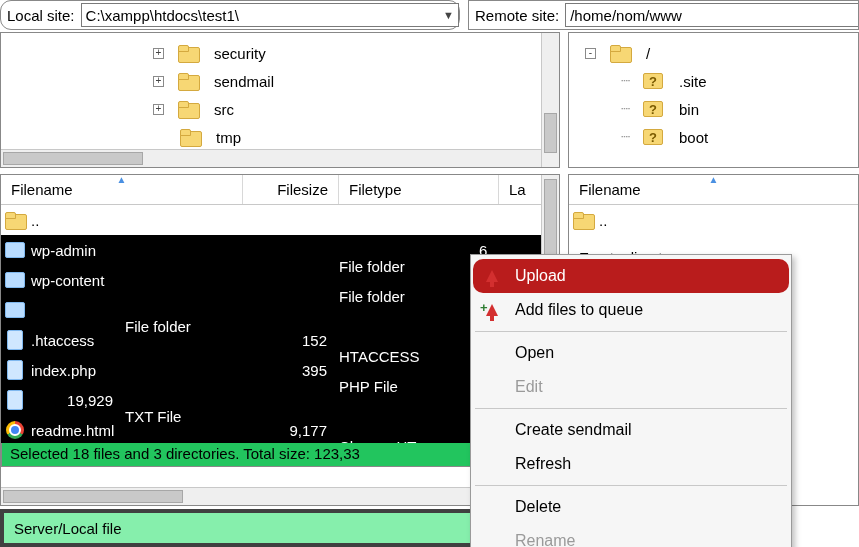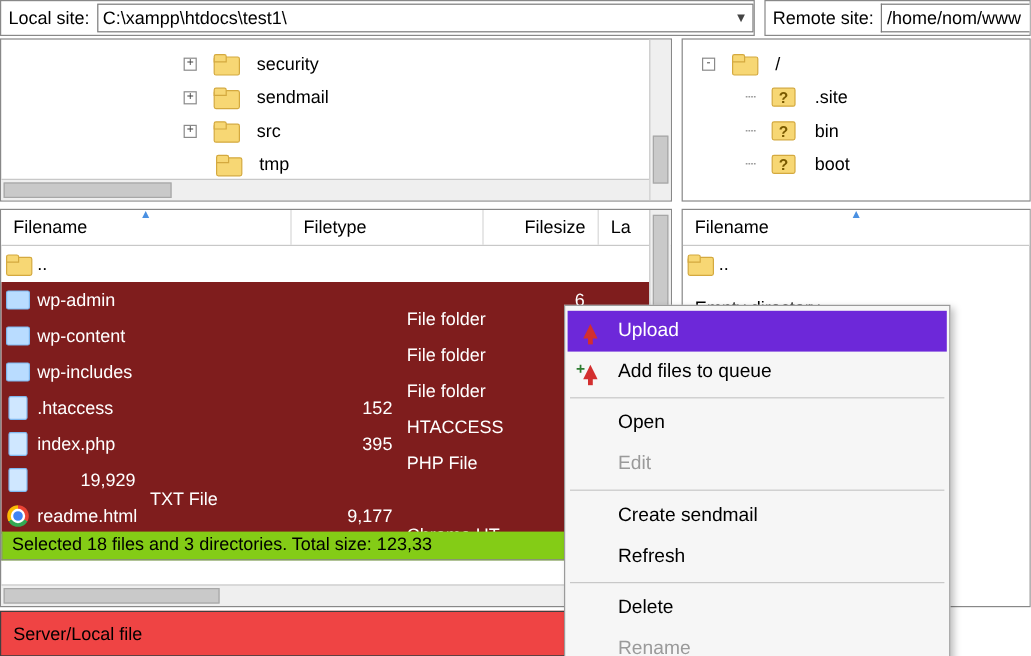--- a/index.html
+++ b/index.html
@@ -2,21 +2,21 @@
 <html><head>
 <meta charset="utf-8">
 <style>
   * { box-sizing: border-box; font-family: "Segoe UI", Tahoma, sans-serif; }
   body { margin:0; background:#fff; width:859px; height:547px; overflow:hidden; color:#000; font-size:15px; position:relative; }
   .pane-border { border:1px solid #888; background:#fff; }
 
   
   .path-row { display:flex; gap:8px; height:30px; }
   .path-cell { display:flex; align-items:center; gap:6px; height:30px; }
-  .path-cell.left { width:629px; padding-left:6px; }
+  .path-cell.left { width:460px; padding-left:6px;border-radius:11px; }
   .path-cell.right { flex:1; padding-left:6px; }
   .path-label { font-size:15px; }
   .path-combo { flex:1; height:24px; border:1px solid #7a7a7a; background:#fff; display:flex; align-items:center; padding:0 4px; justify-content:space-between; }
   .path-combo .arrow { font-size:11px; color:#444; }
 
   
   .tree-row { display:flex; gap:8px; margin-top:2px; }
   .tree-pane { height:136px; position:relative; overflow:hidden; }
   .tree-pane.left { width:560px; }
   .tree-pane.right { flex:1; }
@@ -40,40 +40,40 @@
   .list-row { display:flex; gap:8px; margin-top:6px; }
   .list-pane { position:relative; overflow:hidden; }
   .list-pane.left { width:560px; height:332px; }
   .list-pane.right { flex:1; height:332px; }
   .list-header { display:flex; height:30px; border-bottom:1px solid #c8c8c8; background:#fff; font-size:15px; }
   .list-header .col { display:flex; align-items:center; padding:0 10px; border-right:1px solid #d8d8d8; position:relative; }
   .sort-caret { position:absolute; top:-1px; left:50%; transform:translateX(-50%); font-size:10px; color:#4a90e2; }
 
   .list-body { position:absolute; top:30px; left:0; right:18px; bottom:18px; overflow:hidden; }
   .file-row { display:flex; align-items:center; height:30px; font-size:15px; }
-  .file-row.sel { background:#7f1d1d; color:#fff; }
+  .file-row.sel { background:#000000; color:#fff; }
   .file-row .c-icon { width:28px; display:flex; align-items:center; justify-content:center; }
   .file-row .c-name { width:214px; padding-left:2px; white-space:nowrap; overflow:hidden; }
   .file-row .c-size { width:96px; text-align:right; padding-right:12px; }
   .file-row .c-type { width:140px; white-space:nowrap; overflow:hidden;margin-top:33px; }
   .file-row .c-last { flex:1; white-space:nowrap; overflow:hidden; }
 
   .icon-folder-sel{width:20px;height:16px;background:#b9dcff;border:1px solid #7fb8ef;border-radius:2px;}
   .icon-file-sel{width:16px;height:20px;background:#cfe7ff;border:1px solid #7fb8ef;border-radius:2px;}
   .icon-chrome{width:18px;height:18px;border-radius:50%;background:conic-gradient(#ea4335 0 120deg,#34a853 120deg 240deg,#fbbc05 240deg 360deg);display:flex;align-items:center;justify-content:center;}
   .icon-chrome::after{content:"";width:8px;height:8px;border-radius:50%;background:#4285f4;border:2px solid #fff;}
 
-  .status-bar { position:absolute; left:0; right:0; bottom:38px; height:24px; padding:2px 8px; font-size:15px; border:1px solid #888; border-top:none; width:560px; background:#84cc16; }
-
-  .bottom-pane { position:absolute; left:0; bottom:0; width:560px; height:38px; border:1px solid #404040; background:#ef4444; display:flex; align-items:center; padding:0 10px; }
+  .status-bar { position:absolute; left:0; right:0; bottom:38px; height:24px; padding:2px 8px; font-size:15px; border:1px solid #888; border-top:none; width:560px; background:#22c55e; }
+
+  .bottom-pane { position:absolute; left:0; bottom:0; width:560px; height:38px; border:4px solid #404040; background:#86efac; display:flex; align-items:center; padding:0 10px; }
 
   
   .ctx { position:absolute; left:470px; top:254px; width:322px; background:#f6f6f6; border:1px solid #9a9a9a; box-shadow:3px 3px 6px rgba(0,0,0,.25); padding:4px 2px; }
   .ctx-item { display:flex; align-items:center; height:34px; gap:12px; padding:0 8px 0 8px; font-size:16px; }
-  .ctx-item.hover { background:#6d28d9; color:#fff; }
+  .ctx-item.hover { background:#b91c1c; color:#fff;border-radius:10px; }
   .ctx-item.disabled { color:#9a9a9a; }
   .ctx-sep { height:1px; background:#c8c8c8; margin:4px 2px; }
   .ctx-ico { width:22px; display:flex; align-items:center; justify-content:center; }
   .arrow-up{width:0;height:0;border-left:6px solid transparent;border-right:6px solid transparent;border-bottom:12px solid #d32f2f;position:relative;}
   .arrow-up::after{content:"";position:absolute;left:-2px;top:11px;width:4px;height:6px;background:#d32f2f;}
   .arrow-up.plus::before{content:"+";position:absolute;left:-12px;top:-4px;color:#2e7d32;font-weight:bold;font-size:13px;}
 
   .empty-msg { padding:14px 10px; color:#000; font-size:15px; }
 </style>
 </head>
@@ -176,25 +176,25 @@
   </div>
 </div>
 
 <div class="list-row">
   <div class="list-pane left pane-border">
     <div class="list-header">
       <div class="col" style="width:242px">
         <span class="sort-caret">▲</span>
         <span>Filename</span>
       </div>
+      <div class="col" style="width:96px;justify-content:flex-end">
+          <span>Filesize</span>
+        </div>
       <div class="col" style="width:160px">
           <span>Filetype</span>
-        </div>
-      <div class="col" style="width:96px;justify-content:flex-end">
-          <span>Filesize</span>
         </div>
       <div class="col" style="flex:1;border-right:none">
           <span>La</span>
         </div>
     </div>
     <div class="list-body" id="local-files">
         <div class="file-row">
           <span class="c-icon">
             <span class="folder-icon"></span>
           </span>
@@ -218,21 +218,20 @@
           </span>
           <span class="c-name">wp-content</span>
           <span class="c-size"></span>
           <span class="c-type">File folder</span>
           <span class="c-last"></span>
         </div>
         <div class="file-row sel">
           <span class="c-icon">
             <span class="icon-folder-sel"></span>
           </span>
-          <span class="c-name">wp-includes</span>
           <span class="c-size"></span>
           <span class="c-type">File folder</span>
           <span class="c-last"></span>
         </div>
         <div class="file-row sel">
           <span class="c-icon">
             <span class="icon-file-sel"></span>
           </span>
           <span class="c-name">.htaccess</span>
           <span class="c-size">152</span>

